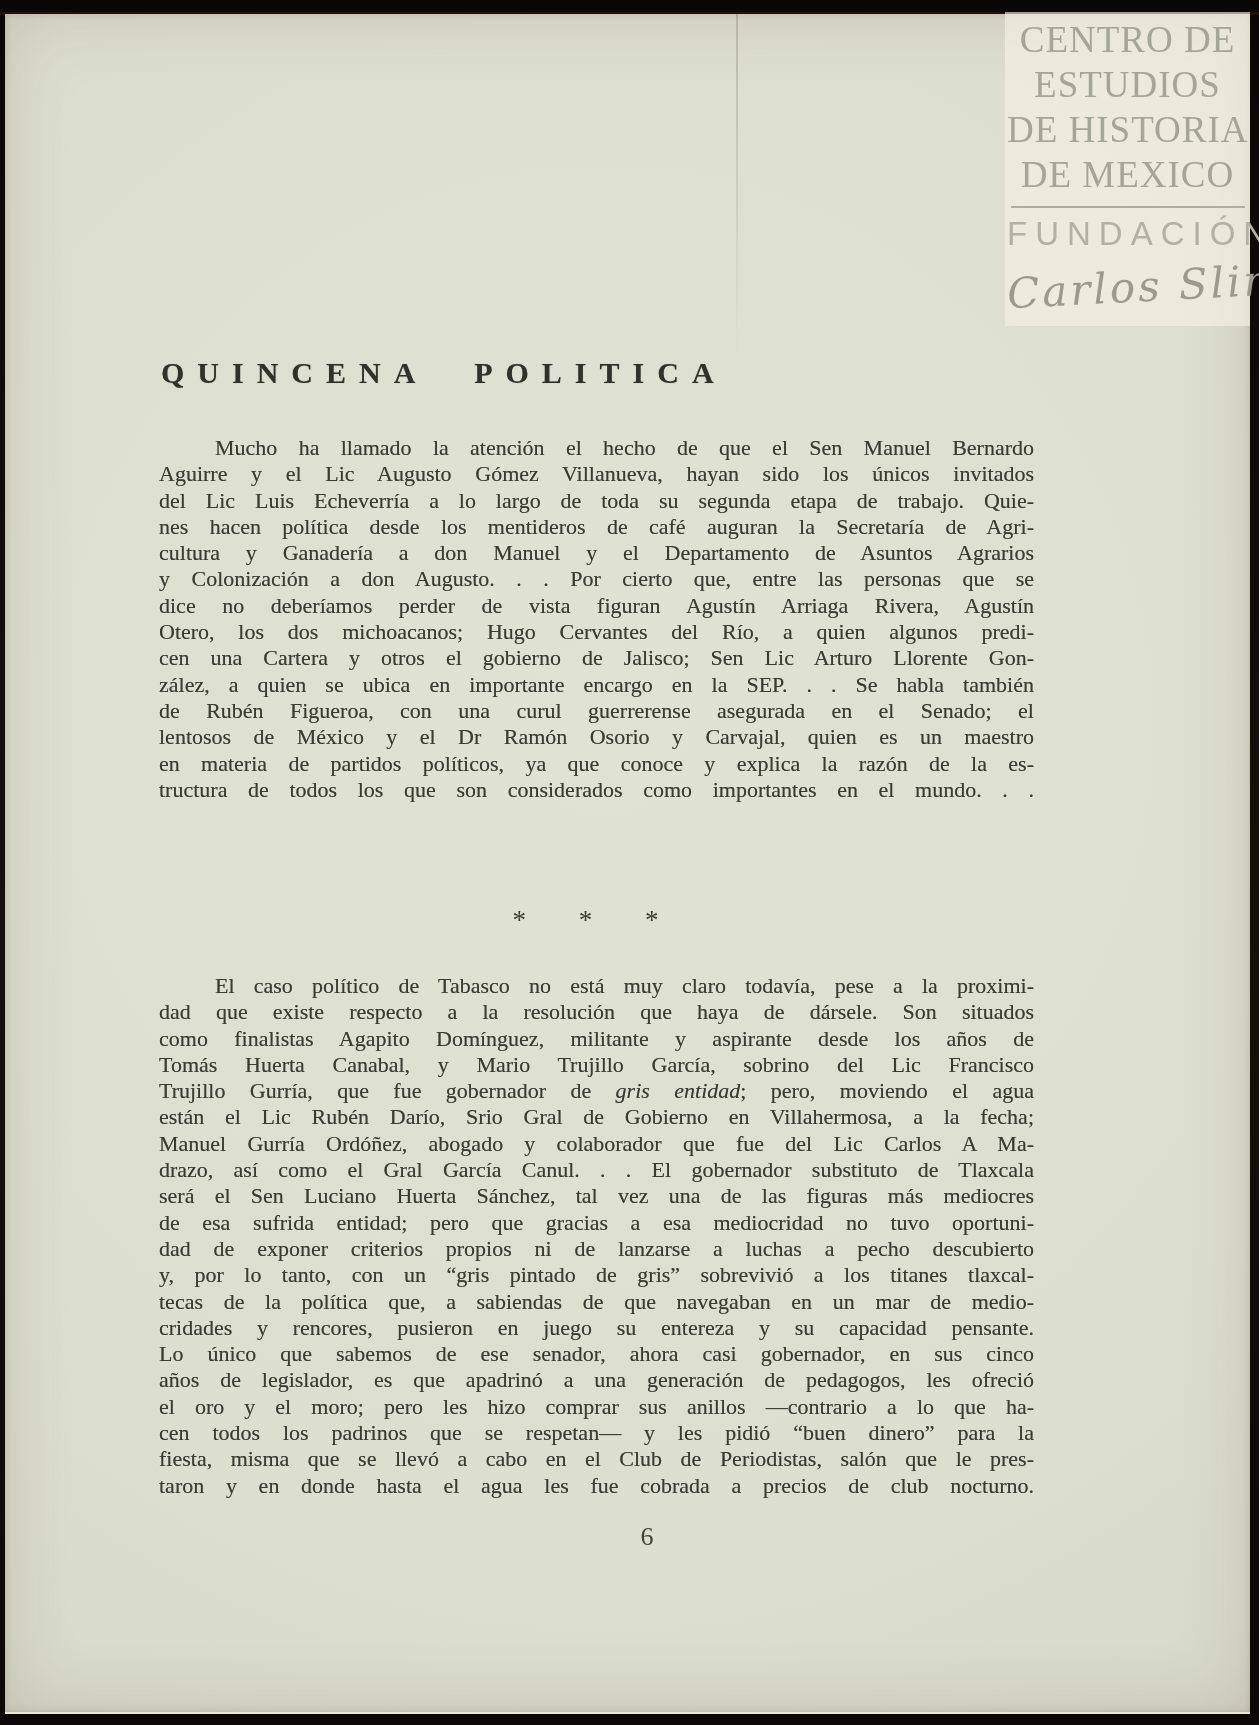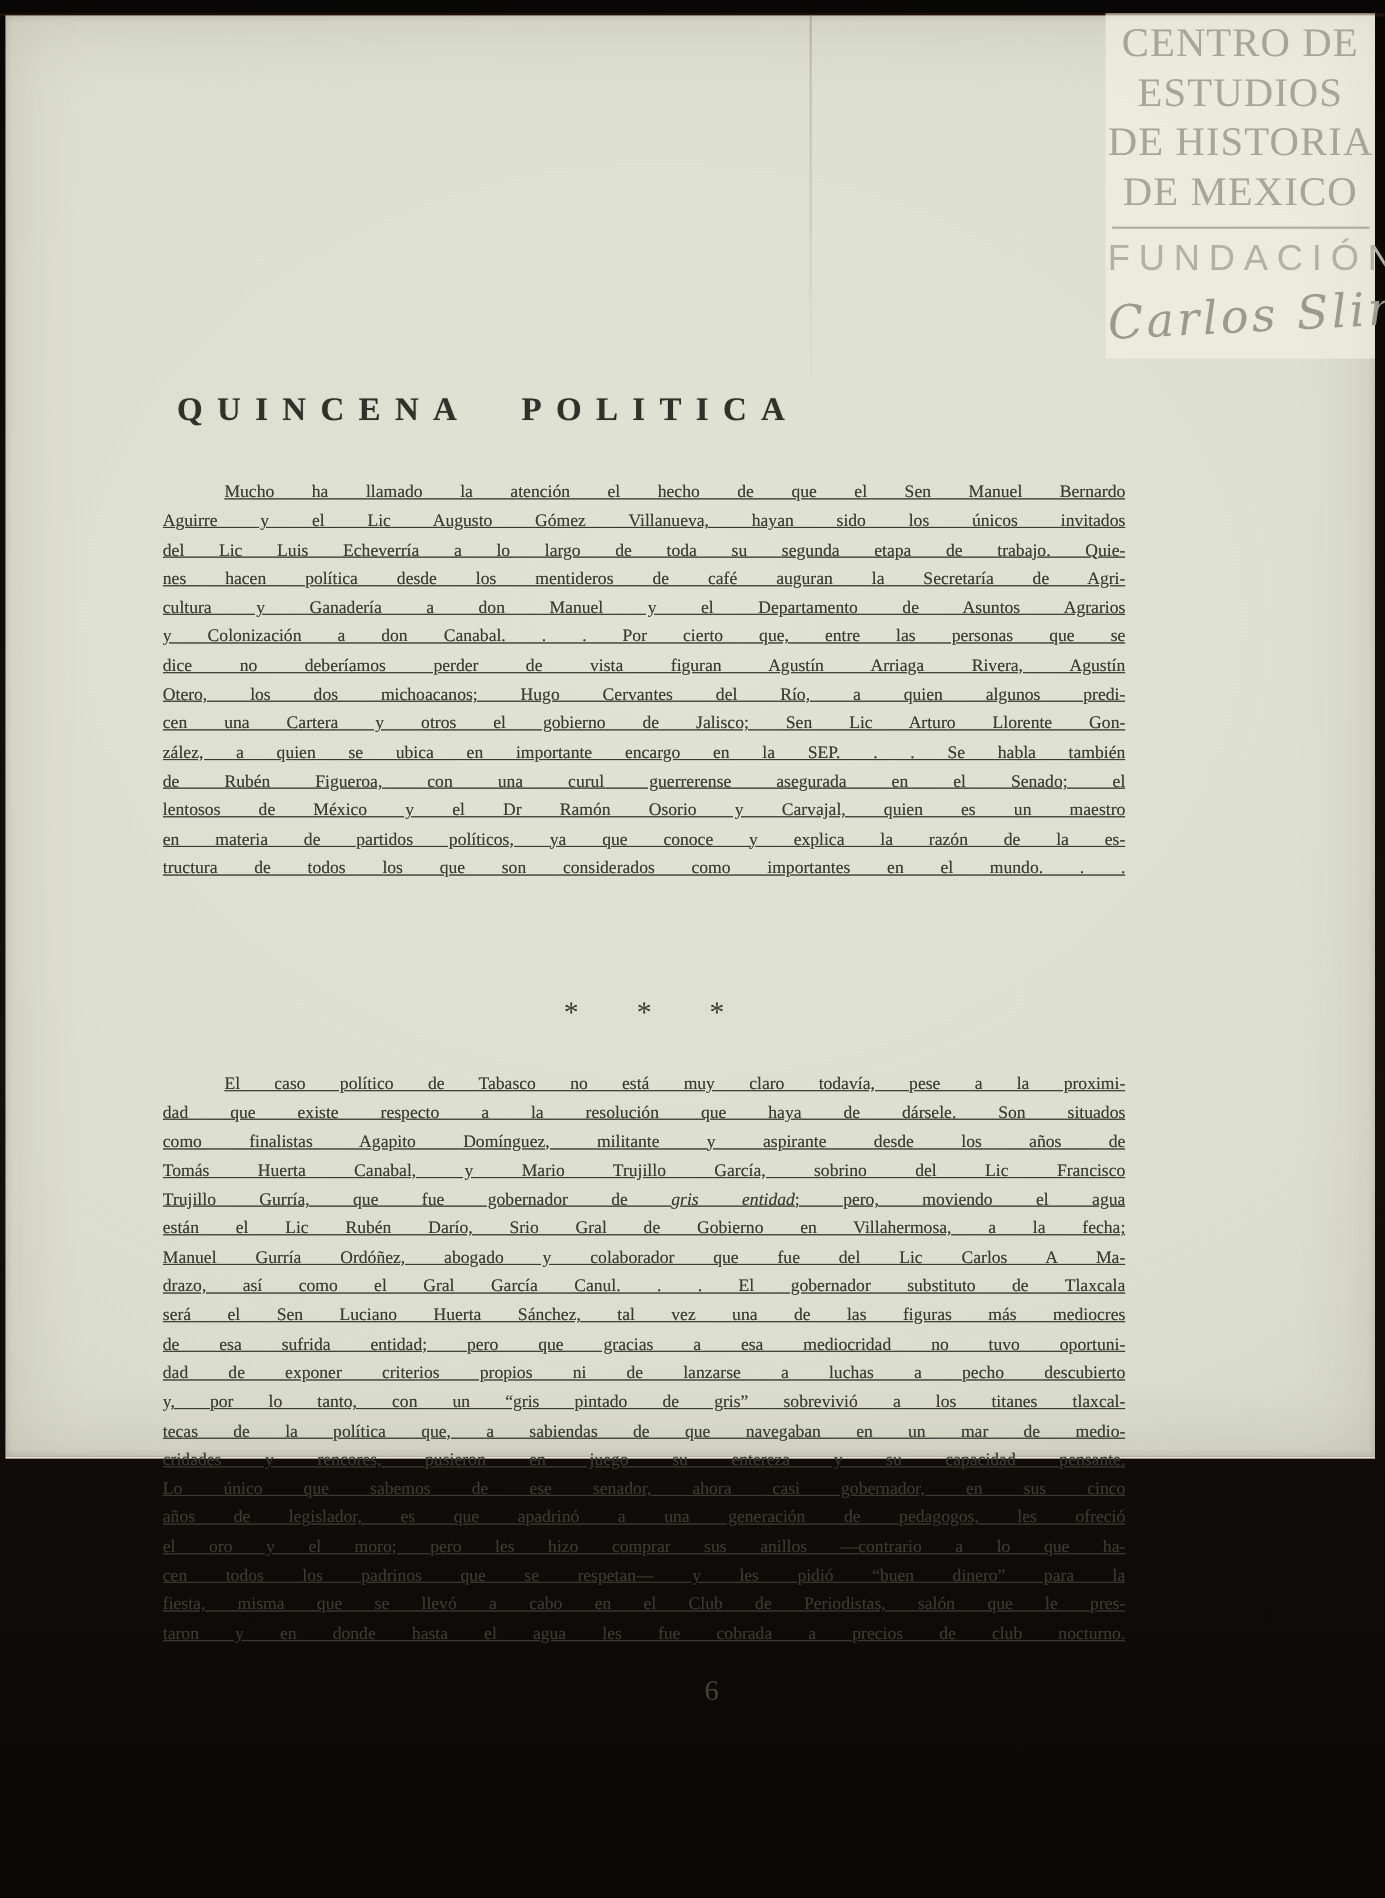--- a/index.html
+++ b/index.html
@@ -19,21 +19,21 @@
     content: "";
     position: absolute;
     left: 0; top: 12px; width: 100%; height: 3px;
     background: linear-gradient(to right, #2c120b, #4720127f, #2c120b);
     opacity: .8;
   }
 
   .paper {
     position: absolute;
     left: 5px; top: 14px;
-    width: 1245px; height: 1312px;
+    width: 1245px; height: 1700px;
     background:
       radial-gradient(ellipse 120% 90% at 48% 42%, #e0e2d3 0%, #dcdecf 55%, #d2d4c4 100%);
     box-shadow:
       inset 0 0 70px rgba(82, 70, 45, 0.16),
       inset 0 0 7px rgba(82, 70, 45, 0.20);
     border-bottom: 2px solid #ece7d5;
   }
 
   
   .crease {
@@ -99,27 +99,26 @@
     letter-spacing: 13px;
     word-spacing: 27px;
     padding-left: 13px; 
     color: #30312a;
     text-shadow: 0 0 1px rgba(48, 49, 42, 0.35);
     white-space: nowrap;
   }
 
   .para {
     position: absolute;
-    left: 143px;
+    left: 154px;
     width: 875px;
     color: #3a3b33;
-    font-size: 16px;
+    font-size: 22px;
     line-height: 26.3px;
     text-shadow: 0 0 0.5px rgba(58, 59, 51, 0.55);
-    text-decoration: underline;
   }
   .para .line {
     text-align: justify;
     text-align-last: justify;
     text-justify: inter-word;
     height: 26.3px;
     overflow: hidden;
     white-space: nowrap;
   }
   .para .line:first-child { text-indent: 56px; }
@@ -165,21 +164,21 @@
     </div>
 
     <div class="doc-title">QUINCENA POLITICA</div>
 
     <div class="para para-1">
         <div class="line">Mucho ha llamado la atención el hecho de que el Sen Manuel Bernardo</div>
         <div class="line">Aguirre y el Lic Augusto Gómez Villanueva, hayan sido los únicos invitados</div>
         <div class="line">del Lic Luis Echeverría a lo largo de toda su segunda etapa de trabajo.  Quie-</div>
         <div class="line">nes hacen política desde los mentideros de café auguran la Secretaría de Agri-</div>
         <div class="line">cultura y Ganadería a don Manuel y el Departamento de Asuntos Agrarios</div>
-        <div class="line">y Colonización a don Canabal. . .  Por cierto que, entre las personas que se</div>
+        <div class="line">y Colonización a don Augusto. . .  Por cierto que, entre las personas que se</div>
         <div class="line">dice no deberíamos perder de vista figuran Agustín Arriaga Rivera, Agustín</div>
         <div class="line">Otero, los dos michoacanos; Hugo Cervantes del Río, a quien algunos predi-</div>
         <div class="line">cen una Cartera y otros el gobierno de Jalisco; Sen Lic Arturo Llorente Gon-</div>
         <div class="line">zález, a quien se ubica en importante encargo en la SEP. . .  Se habla también</div>
         <div class="line">de Rubén Figueroa, con una curul guerrerense asegurada en el Senado; el</div>
         <div class="line">lentosos de México y el Dr Ramón Osorio y Carvajal, quien es un maestro</div>
         <div class="line">en materia de partidos políticos, ya que conoce y explica la razón de la es-</div>
         <div class="line">tructura de todos los que son considerados como importantes en el mundo. . .</div>
       </div>
 

